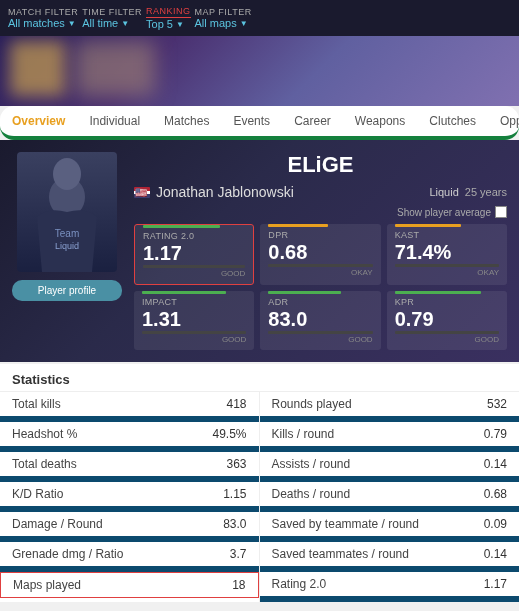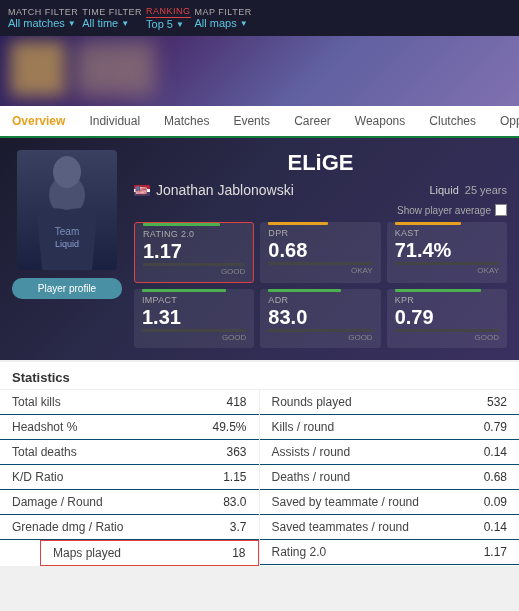--- a/index.html
+++ b/index.html
@@ -67,22 +67,23 @@
       width: 80px; height: 55px;
       background: rgba(180,150,120,0.5);
       filter: blur(10px);
       border-radius: 4px;
     }
 
     
     .nav-tabs {
       display: flex;
       background: #fff;
-      border-bottom: 2px solid #15803d;
+      border-bottom: 4px solid #15803d;
       overflow: hidden;
+      border-radius: 14px;
     }
     .nav-tab {
       padding: 8px 12px;
       font-size: 12px;
       color: #555;
       cursor: pointer;
       white-space: nowrap;
       border-bottom: 2px solid transparent;
       margin-bottom: -2px;
     }
@@ -241,26 +242,25 @@
       display: flex;
       flex-direction: column;
     }
     .stats-col:first-child {
       border-right: 1px solid #eee;
     }
     .stat-row {
       display: flex;
       justify-content: space-between;
       padding: 5px 12px;
-      border-bottom: 1px solid #0c4a6e;
+      border-bottom: 6px solid #0c4a6e;
       align-items: center;
     }
     .stat-row.highlighted-row {
       border: 1.5px solid #e04040;
-      margin-left: 40px;
     }
     .stat-row-label {
       font-size: 12px;
       color: #444;
     }
     .stat-row-value {
       font-size: 12px;
       color: #333;
       font-weight: 500;
     }

